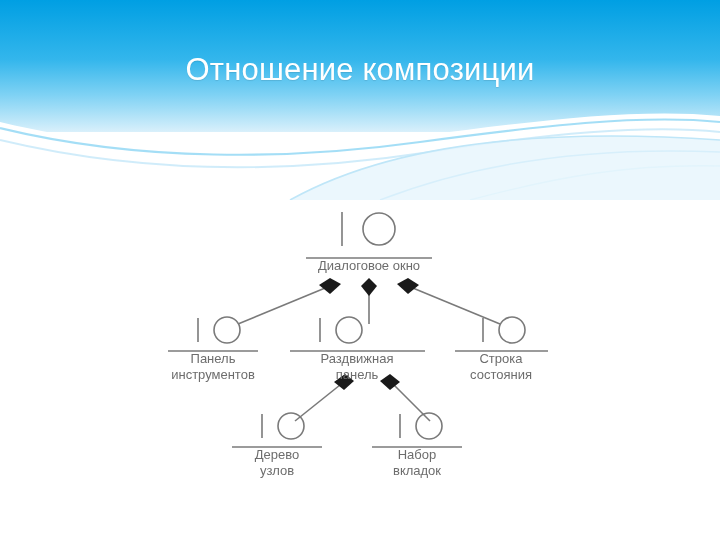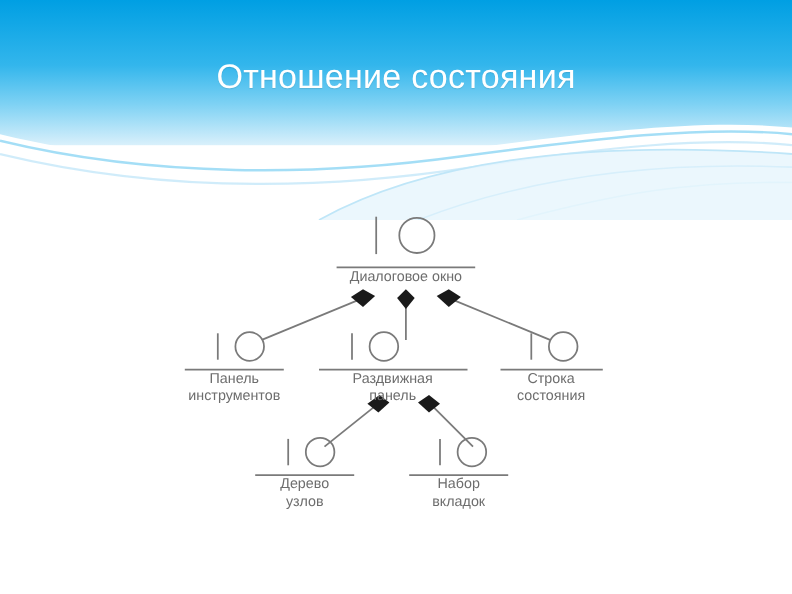--- a/index.html
+++ b/index.html
@@ -39,21 +39,21 @@
     font-family: "Liberation Sans", sans-serif;
     font-size: 31px;
     font-weight: normal;
     color: #ffffff;
     letter-spacing: 0.2px;
     text-shadow: 0 1px 1px rgba(0,0,0,0.10);
   }
   .diagram {
     position: absolute;
     left: 0;
-    top: 181px;
+    top: 196px;
     width: 604px;
     height: 320px;
   }
   .diagram svg {
     display: block;
   }
   .node-label {
     font-family: "Liberation Sans", sans-serif;
     font-size: 13px;
     fill: #6d6d6d;
@@ -94,21 +94,21 @@
       <path d="M0,140 C150,176 300,172 430,152 C545,134 645,124 720,132" fill="none" stroke="#cbeafa" stroke-width="2" opacity="0.9"></path>
 
       <path d="M290,200 C380,150 520,126 720,140 L720,200 Z" fill="#e8f6fd" opacity="0.85"></path>
       <path d="M290,200 C380,150 520,126 720,140" fill="none" stroke="#bfe6f8" stroke-width="1.6"></path>
 
       <path d="M380,200 C470,165 580,146 720,152" fill="none" stroke="#d7effb" stroke-width="1.5"></path>
       <path d="M470,200 C560,176 630,164 720,166" fill="none" stroke="#e2f4fc" stroke-width="1.4"></path>
     </svg>
   </div>
 
-  <div class="title">Отношение состояния</div>
+  <div class="title">Отношение композиции</div>
 
   <div class="diagram">
     <svg width="720" height="320" viewBox="0 0 720 320" xmlns="http://www.w3.org/2000/svg">
       <g stroke="#7a7a7a" stroke-width="1.6" fill="none">
 
         <line x1="342" y1="16" x2="342" y2="50"></line>
         <circle cx="379" cy="33" r="16"></circle>
         <line x1="306" y1="62" x2="432" y2="62"></line>
 
         <line x1="330" y1="90" x2="238" y2="128"></line>

